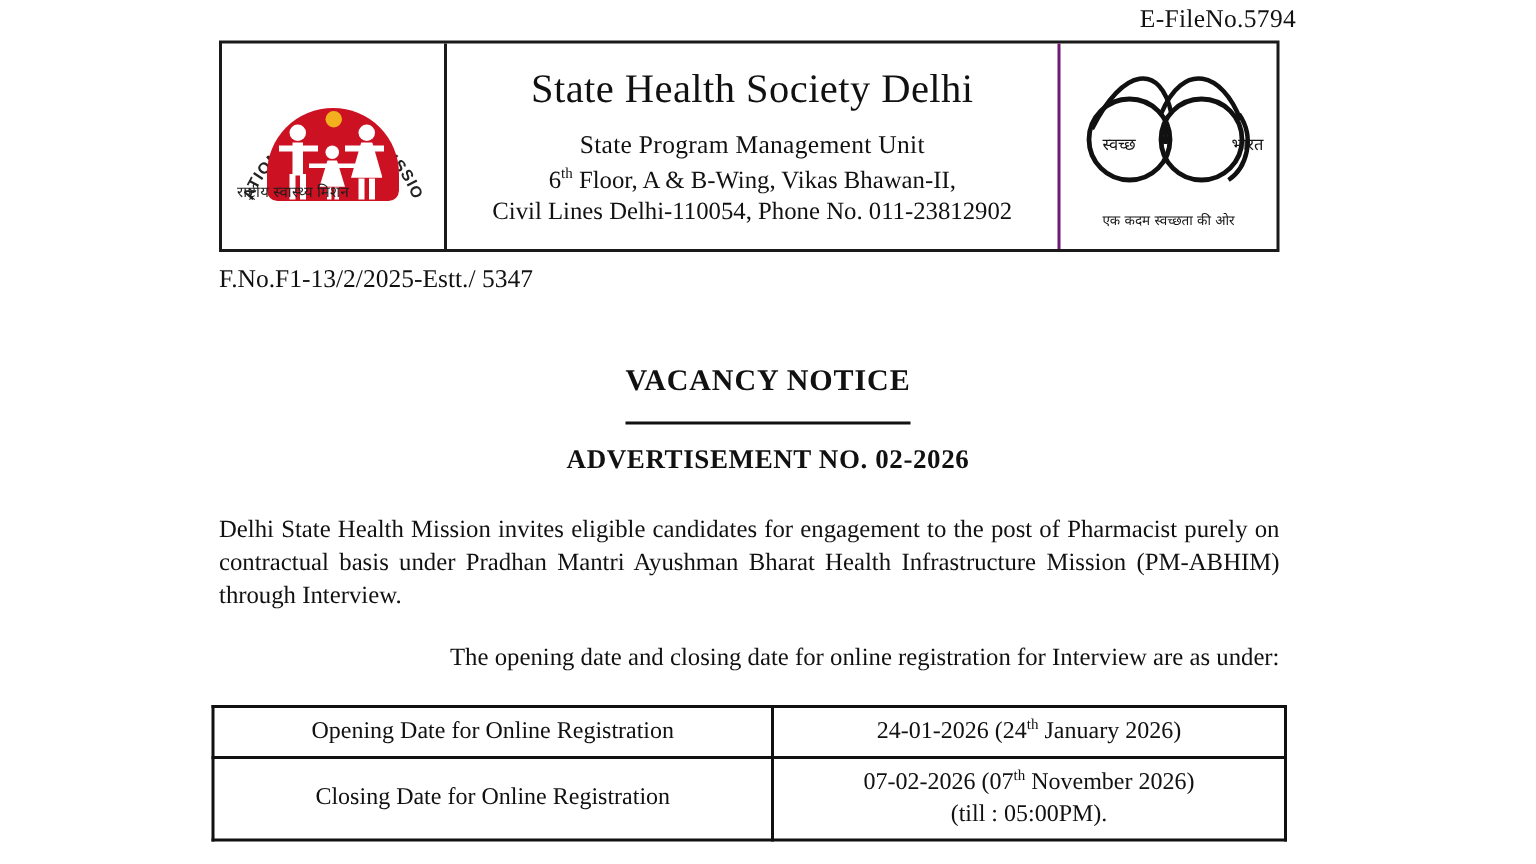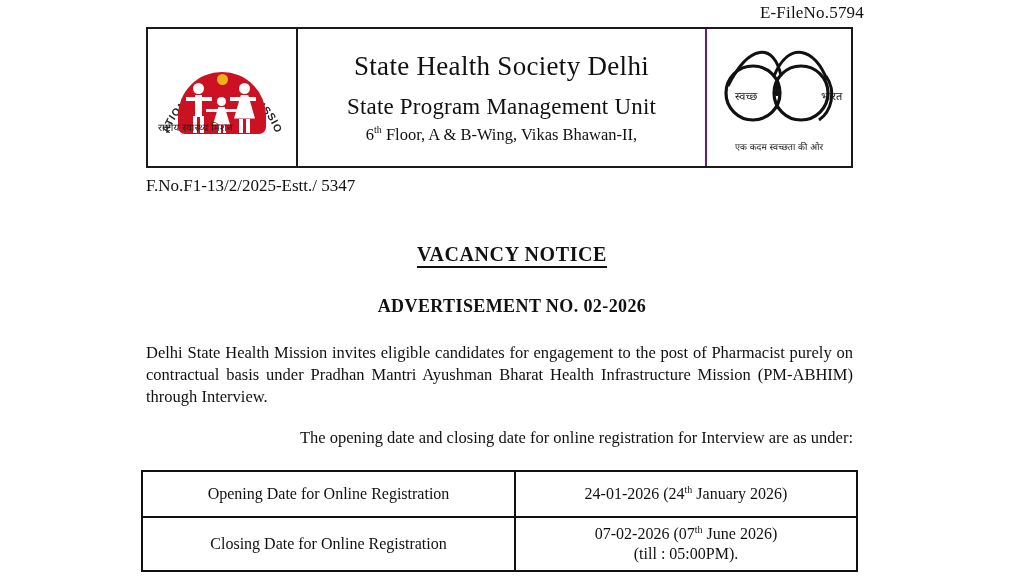--- a/index.html
+++ b/index.html
@@ -65,21 +65,21 @@
     position: relative;
   }
 
   .org-title {
     font-size: 27px;
     line-height: 1.08;
     letter-spacing: 0.3px;
     white-space: nowrap;
   }
   .org-sub {
-    font-size: 23px;
+    font-size: 17px;
     line-height: 1.12;
     letter-spacing: 0.2px;
     white-space: nowrap;
     margin-top: 13px;
   }
   .org-addr1, .org-addr2 {
     font-size: 16.5px;
     line-height: 1.25;
     white-space: nowrap;
   }
@@ -206,21 +206,21 @@
     left: 0;
     top: 243px;
     width: 1024px;
     text-align: center;
     font-size: 20px;
     font-weight: bold;
     letter-spacing: 0.6px;
   }
   .heading-main span {
     border-bottom: 2px solid #111;
-    padding-bottom: 1px;
+    padding-bottom: 16px;
   }
   .heading-sub {
     position: absolute;
     left: 0;
     top: 296px;
     width: 1024px;
     text-align: center;
     font-size: 18px;
     font-weight: bold;
     letter-spacing: 0.4px;
@@ -247,21 +247,21 @@
     border-collapse: collapse;
     font-size: 16px;
   }
   .dates-table td {
     border: 2px solid #111111;
     text-align: center;
     vertical-align: middle;
   }
   .dates-table td.label {
     width: 359px;
-    padding: 13px 6px;
+    padding: 2px 6px;
   }
   .dates-table td.value {
     padding: 6px 6px;
     line-height: 1.25;
   }
   .dates-table sup { font-size: 10px; vertical-align: super; }
 </style>
 </head>
 <body>
 
@@ -297,20 +297,21 @@
       <div class="fig chi-leg-l"></div>
       <div class="fig chi-leg-r"></div>
       <div class="nhm-hindi">राष्ट्रीय स्वास्थ्य मिशन</div>
     </div>
   </div>
 
   <div class="lh-center">
     <div class="org-title">State Health Society Delhi</div>
     <div class="org-sub">State Program Management Unit</div>
     <div class="org-addr1"><span>6</span><sup>th</sup><span> Floor, A &amp; B-Wing, Vikas Bhawan-II,</span></div>
+    <div class="org-addr2">Civil Lines Delhi-110054, Phone No. 011-23812902</div>
   </div>
 
   <div class="lh-right">
     <div class="sb-logo">
       <svg width="120" height="104" viewBox="0 0 120 104">
         <circle cx="34" cy="57" r="27" fill="none" stroke="#111" stroke-width="3.2"></circle>
         <circle cx="82" cy="57" r="27" fill="none" stroke="#111" stroke-width="3.2"></circle>
         <path d="M 61,57 L 55,57 M 61,51 L 55,51" stroke="#111" stroke-width="4"></path>
         <path d="M 58,48 L 58,60" stroke="#111" stroke-width="3"></path>
         <path d="M 9,50 C 30,8 55,6 62,40" fill="none" stroke="#111" stroke-width="3"></path>
@@ -338,18 +339,18 @@
   <tbody>
     <tr>
       <td class="label">Opening Date for Online Registration</td>
       <td class="value">
         <div><span>24-01-2026 (24</span><sup>th</sup><span> January 2026)</span></div>
       </td>
     </tr>
     <tr>
       <td class="label">Closing Date for Online Registration</td>
       <td class="value">
-        <div><span>07-02-2026 (07</span><sup>th</sup><span> June 2026)</span></div>
+        <div><span>07-02-2026 (07</span><sup>th</sup><span> November 2026)</span></div>
         <div>(till : 05:00PM).</div>
       </td>
     </tr>
   </tbody>
 </table>
 
 </body></html>

